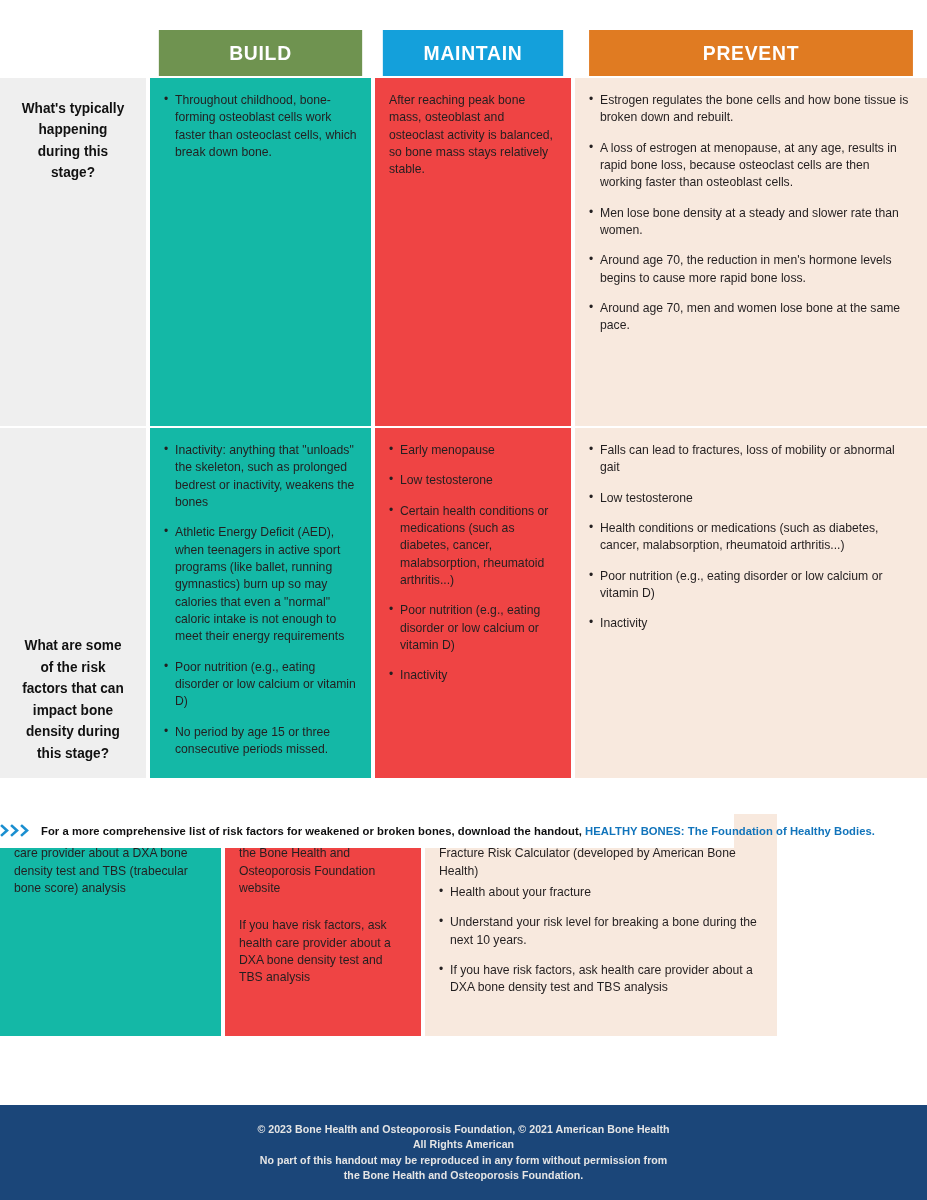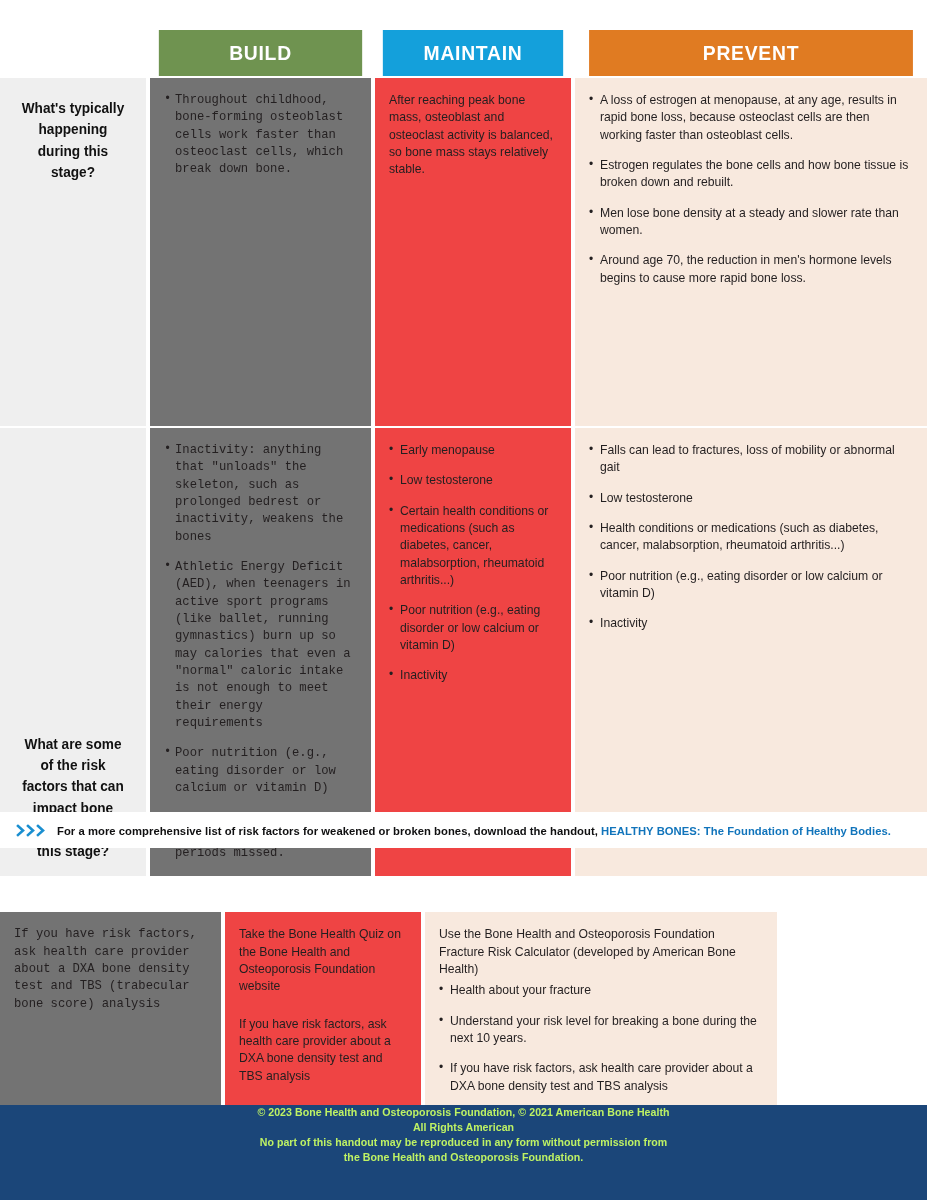--- a/index.html
+++ b/index.html
@@ -68,21 +68,21 @@
   }
   .qtext {
     font-weight: 700;
     font-size: 14.5px;
     line-height: 1.48;
     color: #111111;
     text-align: center;
     transform: scaleX(0.94);
     transform-origin: center top;
   }
-  .c-build { background: #737373; font-family: Liberation Mono, monospace; }
+  .c-build { background: #14b8a6; }
   .c-maint { background: #ef4444; }
   .c-prev  { background: #f8e9de; }
 
   .body-txt {
     font-size: 12.2px;
     line-height: 1.42;
     color: #231f20;
   }
   ul.blist { list-style: none; }
   ul.blist > li {
@@ -105,26 +105,25 @@
   
   .r1 .cell { min-height: 348px; }
   .r2 .cell { min-height: 350px; align-items: flex-end; }
   .r3 .cell { min-height: 222px; }
 
   
   .banner {
     position: absolute;
     left: 0;
     top: 812px;
-    width: 927px;
+    width: 734px;
     height: 36px;
     background: #ffffff;
     display: flex;
     align-items: center;
-    padding-left: 16px;
   }
   .chev {
     display: inline-flex;
     margin-right: 7px;
     line-height: 0;
   }
   .banner-text {
     font-size: 11.6px;
     font-weight: 700;
     color: #0f0f10;
@@ -139,25 +138,25 @@
   }
 
   
   .footer {
     position: absolute;
     left: 0;
     bottom: 0;
     width: 927px;
     height: 95px;
     background: #1b4679;
-    color: #bef264;
+    color: #e5e5e5;
     display: flex;
     flex-direction: column;
     align-items: center;
-    justify-content: flex-start;
+    justify-content: center;
     text-align: center;
   }
   .footer div {
     font-size: 10.6px;
     line-height: 1.42;
     font-weight: 700;
     letter-spacing: 0.05px;
   }
 </style>
 </head>
@@ -192,24 +191,25 @@
       </div>
 
       <div class="col-maint cell c-maint">
         <div class="body-txt">
           <p class="para">After reaching peak bone mass, osteoblast and osteoclast activity is balanced, so bone mass stays relatively stable.</p>
         </div>
       </div>
 
       <div class="col-prev cell c-prev">
         <ul class="blist body-txt">
+          <li>Estrogen regulates the bone cells and how bone tissue is broken down and rebuilt.</li>
           <li>A loss of estrogen at menopause, at any age, results in rapid bone loss, because osteoclast cells are then working faster than osteoblast cells.</li>
-          <li>Estrogen regulates the bone cells and how bone tissue is broken down and rebuilt.</li>
           <li>Men lose bone density at a steady and slower rate than women.</li>
           <li>Around age 70, the reduction in men's hormone levels begins to cause more rapid bone loss.</li>
+          <li>Around age 70, men and women lose bone at the same pace.</li>
         </ul>
       </div>
     </div>
 
     <div class="row r2">
       <div class="col-q cell cell-q">
         <div class="qtext">What are some of the risk factors that can impact bone density during this stage?</div>
       </div>
 
       <div class="col-build cell c-build">

